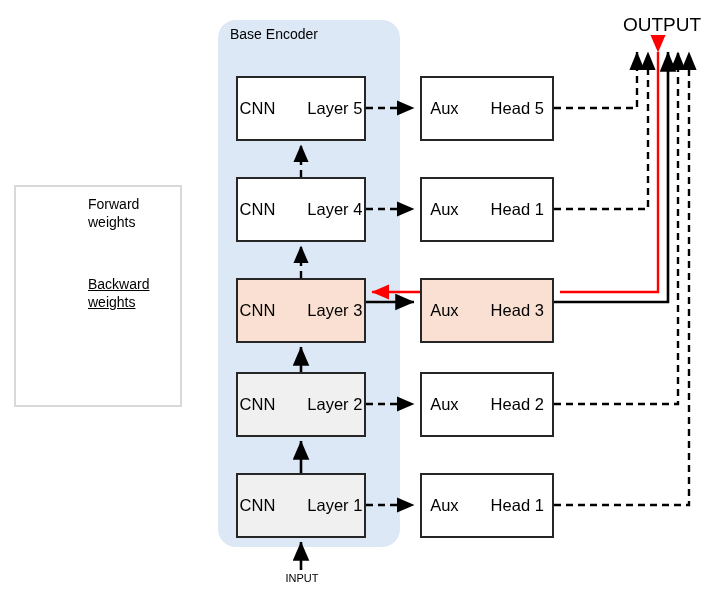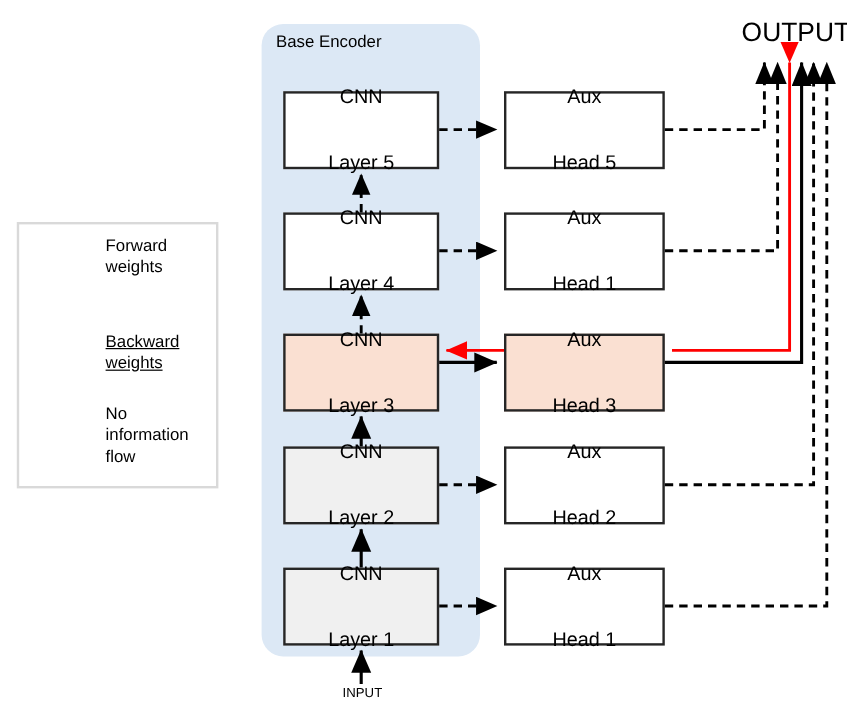--- a/index.html
+++ b/index.html
@@ -7,31 +7,31 @@
        font-family:"Liberation Sans","DejaVu Sans",sans-serif;color:#000;}
   #stage{position:absolute;left:0;top:0;width:706px;height:601px;}
   svg.layer{position:absolute;left:0;top:0;width:706px;height:601px;overflow:visible;}
   
   #encoder-container{position:absolute;left:218px;top:20px;width:182px;height:527px;
      background:#dce8f5;border-radius:18px;}
   #encoder-title{position:absolute;left:230px;top:26px;width:170px;height:28px;
      font-size:14px;text-align:left;color:#000;}
   
   .node{position:absolute;border:2.2px solid #262626;box-sizing:border-box;
-        display:flex;flex-direction:column;align-items:center;justify-content:center;
+        display:flex;flex-direction:row;align-items:center;justify-content:center;
         font-size:16.5px;line-height:1.38;gap:32px;}
   .node .l1,.node .l2{display:block;}
   .cnn{left:236px;width:130px;height:65px;}
   .aux{left:420px;width:134px;height:65px;text-align:right;}
   
   #legend{position:absolute;left:14px;top:185px;width:168px;height:222px;
           border:2px solid #d9d9d9;background:#fff;box-sizing:border-box;}
   .legtxt{position:absolute;left:88px;font-size:14px;text-align:left;line-height:1.28;}
   
-  #output-label{position:absolute;left:618px;top:14px;width:88px;font-size:22px;text-align:center;}
+  #output-label{position:absolute;left:618px;top:14px;width:88px;font-size:19px;text-align:center;}
   #input-label{position:absolute;left:252px;top:572px;width:100px;font-size:11px;text-align:center;}
 </style>
 </head>
 <body>
 
 <div id="stage">
 
   <div id="encoder-container"></div>
   <div id="encoder-title">Base Encoder</div>
 
@@ -134,22 +134,17 @@
   <div id="legend"></div>
 
   <div class="legtxt" style="top:196px;">
     <div>Forward</div>
     <div>weights</div>
   </div>
   <div class="legtxt" style="top:276px;text-decoration:underline;">
     <div>Backward</div>
     <div>weights</div>
   </div>
-  <div class="legtxt" style="top:336px;">
-    <div>No</div>
-    <div>information</div>
-    <div>flow</div>
-  </div>
 
   <div id="output-label">OUTPUT</div>
   <div id="input-label">INPUT</div>
 
 </div>
 
 </body></html>

